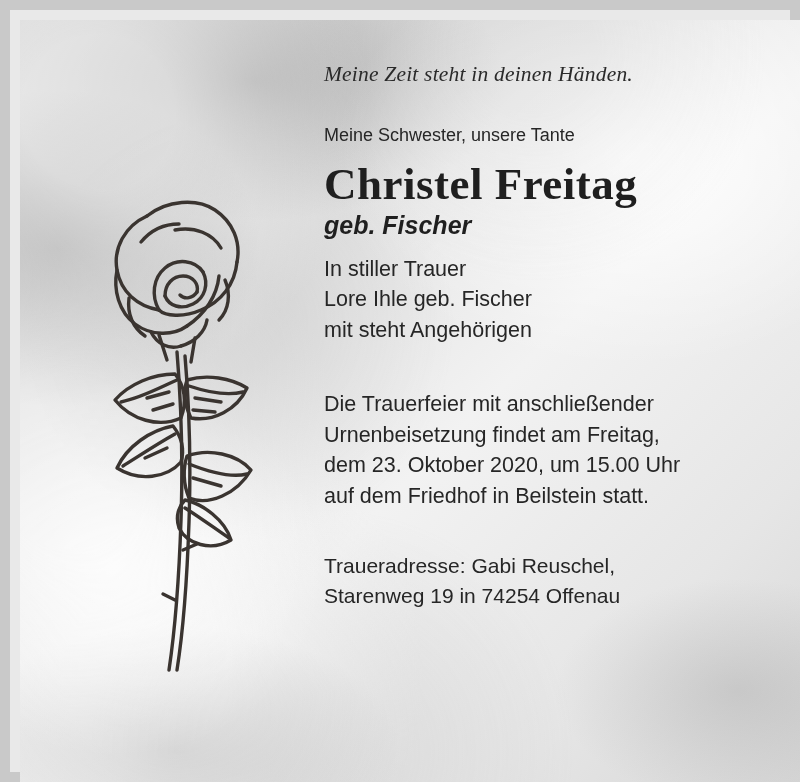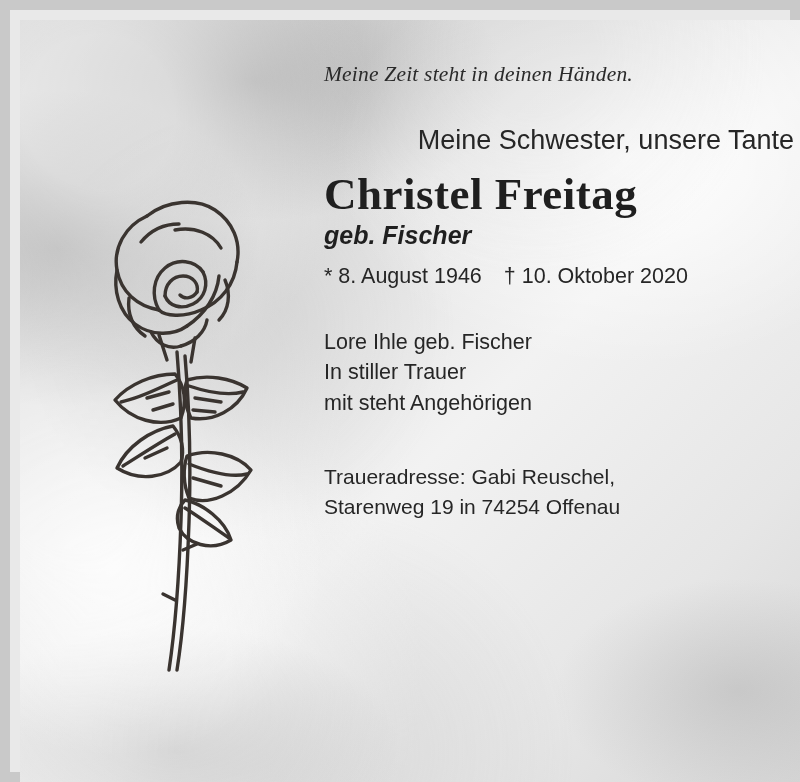--- a/index.html
+++ b/index.html
@@ -75,24 +75,23 @@
     font-family: "Liberation Serif", serif;
     font-style: italic;
     font-size: 21.5px;
     letter-spacing: 0.2px;
     margin: 0 0 38px 0;
     color: #2a2a2a;
   }
 
   .intro {
     font-family: "Liberation Sans", sans-serif;
-    font-size: 27px;
+    font-size: 18px;
     margin: 0 0 14px 0;
     color: #262626;
-    text-align: right;
   }
 
   .deceased-name {
     font-family: "Liberation Serif", serif;
     font-size: 45px;
     line-height: 1.08;
     margin: 0 0 2px 0;
     letter-spacing: 0.5px;
     color: #1f1f1f;
   }
@@ -209,31 +208,34 @@
 
     <div class="text-column">
       <p class="motto">Meine Zeit steht in deinen Händen.</p>
 
       <p class="intro">Meine Schwester, unsere Tante</p>
 
       <h1 class="deceased-name">Christel Freitag</h1>
 
       <p class="maiden-name">geb. Fischer</p>
 
-      <p class="dates-line">
-        <span>* 8. August 1946</span><span class="date-sep"></span><span>† 10. Oktober 2020</span>
-      </p>
 
 
       <div class="mourners-block">
+        <span class="line">In stiller Trauer</span>
         <span class="line">Lore Ihle geb. Fischer</span>
-        <span class="line">In stiller Trauer</span>
         <span class="line">mit steht Angehörigen</span>
       </div>
 
+      <div class="service-block">
+        <span class="line">Die Trauerfeier mit anschließender</span>
+        <span class="line">Urnenbeisetzung findet am Freitag,</span>
+        <span class="line">dem 23. Oktober 2020, um 15.00 Uhr</span>
+        <span class="line">auf dem Friedhof in Beilstein statt.</span>
+      </div>
 
       <div class="address-block">
         <span class="line">Traueradresse: Gabi Reuschel,</span>
         <span class="line">Starenweg 19 in 74254 Offenau</span>
       </div>
     </div>
   </div>
 </div>
 
 </body></html>

